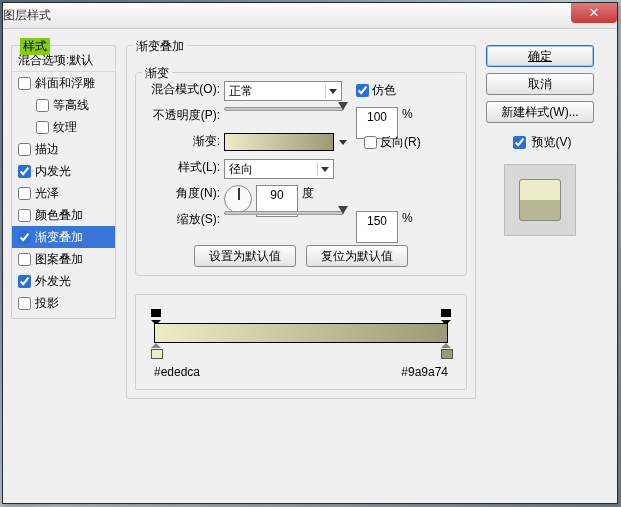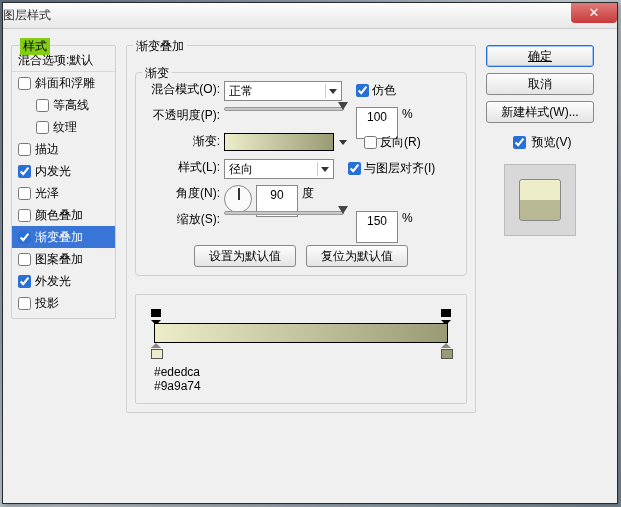--- a/index.html
+++ b/index.html
@@ -43,21 +43,21 @@
 
 .grad-editor { margin-top: 18px; border: 1px solid #d0d0d0; border-radius: 2px; padding: 14px 14px 10px 14px; position: relative; }
 .grad-bar-wrap { position: relative; height: 50px; margin-bottom: 6px; }
 .grad-bar { position: absolute; top: 14px; left: 4px; right: 4px; height: 20px; border: 1px solid #000; background: linear-gradient(90deg, #ededca, #9a9a74); }
 .op-stop { position: absolute; top: 0; width: 12px; height: 12px; }
 .op-stop::before { content: ""; position: absolute; top: 0; left: 1px; width: 10px; height: 8px; background: #000; }
 .op-stop::after { content: ""; position: absolute; bottom: -4px; left: 1px; border-left: 5px solid transparent; border-right: 5px solid transparent; border-top: 5px solid #000; }
 .col-stop { position: absolute; bottom: 0; width: 12px; height: 12px; }
 .col-stop::before { content: ""; position: absolute; top: -4px; left: 1px; border-left: 5px solid transparent; border-right: 5px solid transparent; border-bottom: 5px solid #888; }
 .col-stop::after { content: ""; position: absolute; bottom: 0; left: 1px; width: 10px; height: 8px; background: var(--c, #fff); border: 1px solid #555; }
-.hex-row { display: flex; justify-content: space-between; padding: 0 4px; margin-top: 2px; flex-direction: column; }
+.hex-row { display: flex; justify-content: space-between; padding: 0 4px; margin-top: 2px; }
 
 .right-col { width: 118px; padding-left: 10px; display: flex; flex-direction: column; gap: 6px; align-items: center; padding-top: 6px; }
 .right-col .btn { width: 108px; justify-content: center; }
 .btn.primary { border: 1px solid #2a6fd6; box-shadow: 0 0 0 1px #9ec4ff inset; color: #000; text-decoration: underline; }
 .preview-chk { display: flex; align-items: center; gap: 3px; margin-top: 4px; }
 .preview-box { width: 72px; height: 72px; background: #d8d8d8; border: 1px solid #bcbcbc; display: flex; align-items: center; justify-content: center; margin-top: 6px; }
 .preview-inner { width: 42px; height: 42px; background: linear-gradient(#ededca 50%, #b8b894 50%); border: 1px solid #888; border-radius: 3px; }
 
 input[type=checkbox] { accent-color: #2a6fd6; width: 13px; height: 13px; }
 </style>
@@ -163,24 +163,20 @@
                 <span>反向(R)</span>
             </label>
           </div>
 
           <div class="form-row">
             <span class="form-label">样式(L):</span>
             <div class="combo" style="width:110px">
               <span>径向</span>
                 <div class="arrow"></div>
             </div>
-            <label class="chk" style="margin-left:10px">
-              <input type="checkbox" id="align-chk" checked="" style="">
-                <span>与图层对齐(I)</span>
-            </label>
           </div>
 
           <div class="form-row">
             <span class="form-label">角度(N):</span>
             <div class="angle-dial"></div>
             <div class="num-input">90</div>
             <span>度</span>
           </div>
 
           <div class="form-row">

